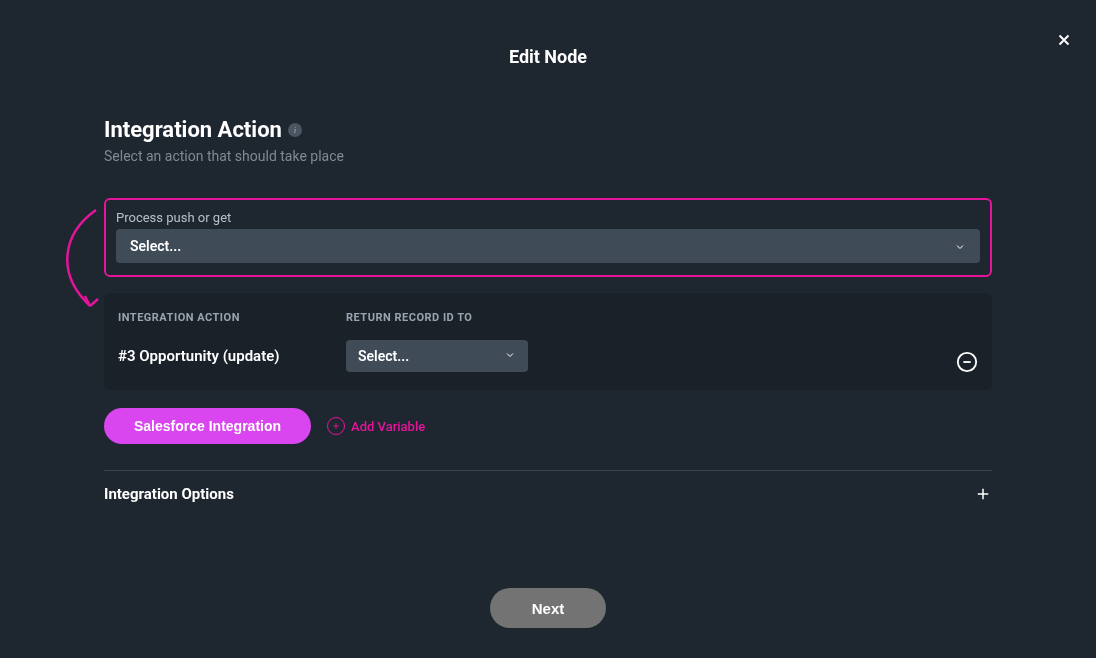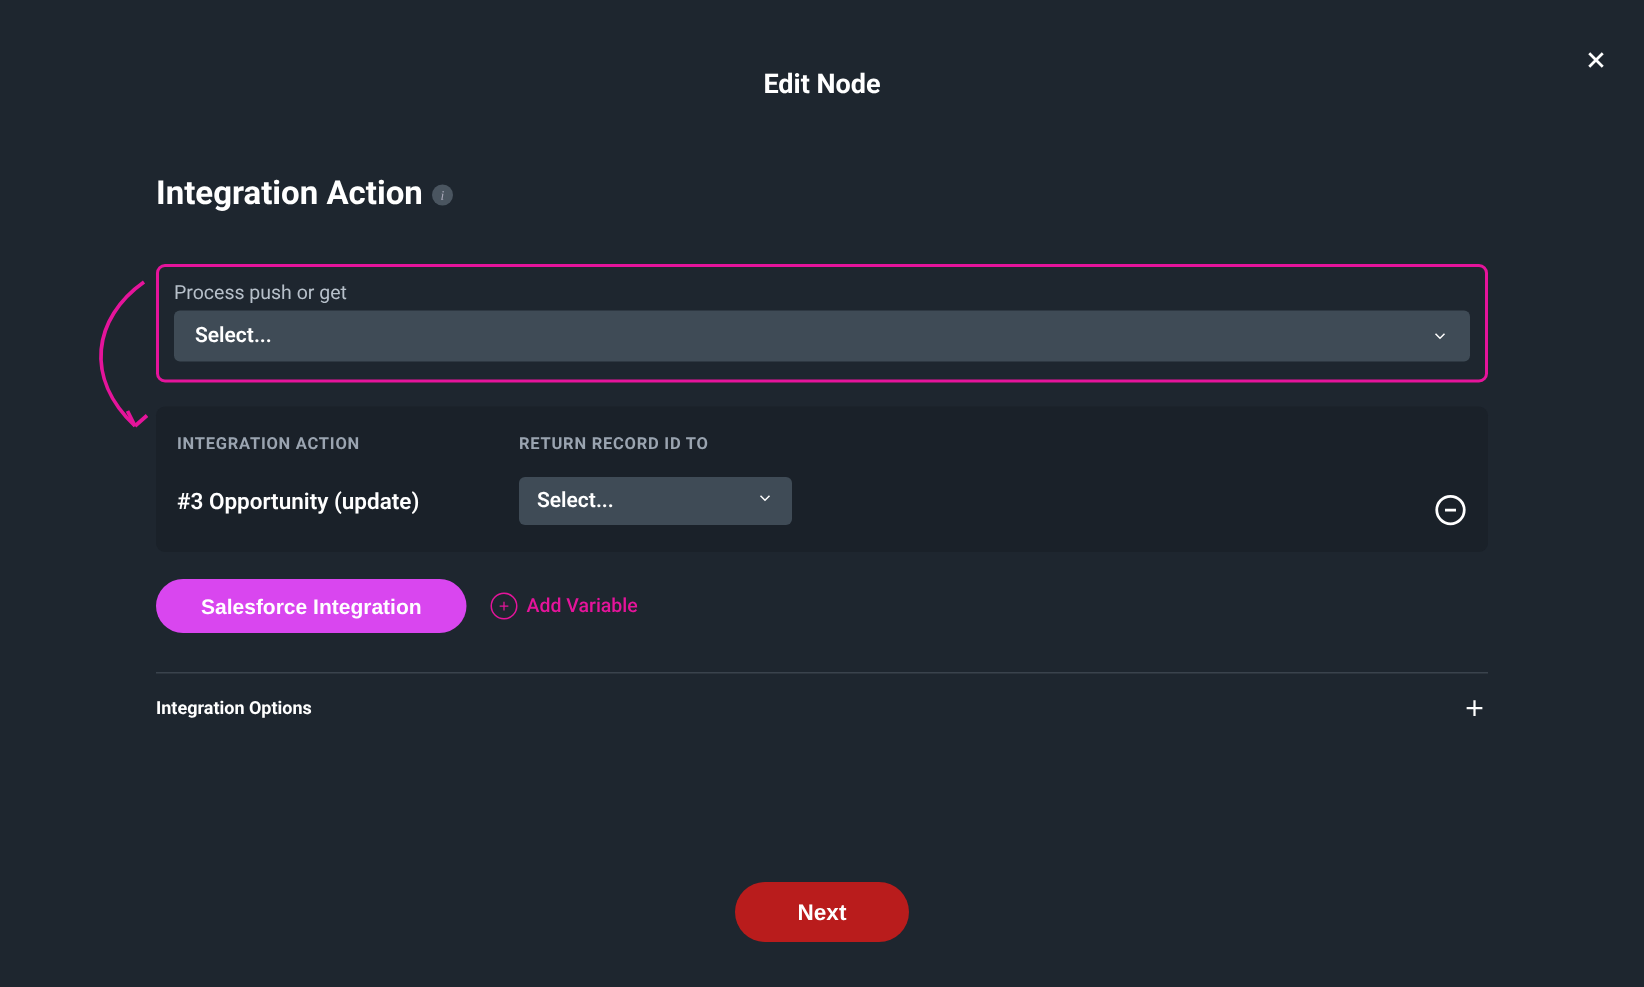--- a/index.html
+++ b/index.html
@@ -32,25 +32,25 @@
   .small-select .chev svg { stroke: #fff; stroke-width: 2; }
   .remove-icon { position: absolute; right: 14px; top: 58px; width: 22px; height: 22px; cursor: pointer; }
   .remove-icon svg { stroke: #fff; stroke-width: 2; }
   .actions-row { margin-top: 18px; display: flex; align-items: center; gap: 16px; }
   .pill-btn { background: #d946ef; color: #fff; border: none; border-radius: 20px; height: 36px; padding: 0 30px; font-size: 14px; font-weight: 700; cursor: pointer; display: inline-flex; align-items: center; justify-content: center; }
   .add-var { display: inline-flex; align-items: center; gap: 6px; color: #e5149b; font-size: 13px; font-weight: 500; cursor: pointer; }
   .add-var-icon { width: 18px; height: 18px; border: 1.5px solid #e5149b; border-radius: 50%; display: inline-flex; align-items: center; justify-content: center; }
   .add-var-icon svg { stroke: #e5149b; stroke-width: 2; width: 10px; height: 10px; }
   .divider { border: none; border-top: 1px solid #3a434d; margin-top: 26px; }
   .options-row { margin-top: 14px; display: flex; align-items: center; justify-content: space-between; cursor: pointer; }
-  .options-label { font-size: 12px; font-weight: 700; color: #fff; }
+  .options-label { font-size: 15px; font-weight: 700; color: #fff; }
   .plus-icon { width: 18px; height: 18px; }
   .plus-icon svg { stroke: #fff; stroke-width: 2; }
   .footer { position: absolute; bottom: 30px; left: 0; right: 0; display: flex; justify-content: center; }
-  .next-btn { background: #b91c1c; color: #fff; border: none; border-radius: 22px; height: 40px; padding: 0 42px; font-size: 15px; font-weight: 700; cursor: pointer; }
+  .next-btn { background: #737373; color: #fff; border: none; border-radius: 22px; height: 40px; padding: 0 42px; font-size: 15px; font-weight: 700; cursor: pointer; }
   .highlight-wrapper { position: relative; }
 </style>
 </head>
 <body>
 
 <div class="modal">
 
   <div class="close-btn">
     <svg viewBox="0 0 24 24" fill="none">
         <path d="M18 6L6 18M6 6l12 12"></path>
@@ -59,20 +59,21 @@
 
   <div class="modal-title">Edit Node</div>
 
   <div class="content">
     <div class="content-inner">
 
       <div class="section-title-row">
         <span class="section-title">Integration Action</span>
         <span class="info-icon">i</span>
       </div>
+      <div class="section-sub">Select an action that should take place</div>
 
       <div class="highlight-wrapper">
         <svg class="arrow-annot" viewBox="0 0 60 110">
           <path d="M44 6 C 10 30, 4 70, 38 102" stroke="#e5149b" stroke-width="2.5" fill="none"></path>
           <path d="M38 102 l-5 -10 M38 102 l8 -7" stroke="#e5149b" stroke-width="2.5" fill="none"></path>
         </svg>
 
         <div class="highlight-box">
           <div class="field-label">Process push or get</div>
           <div class="select">

